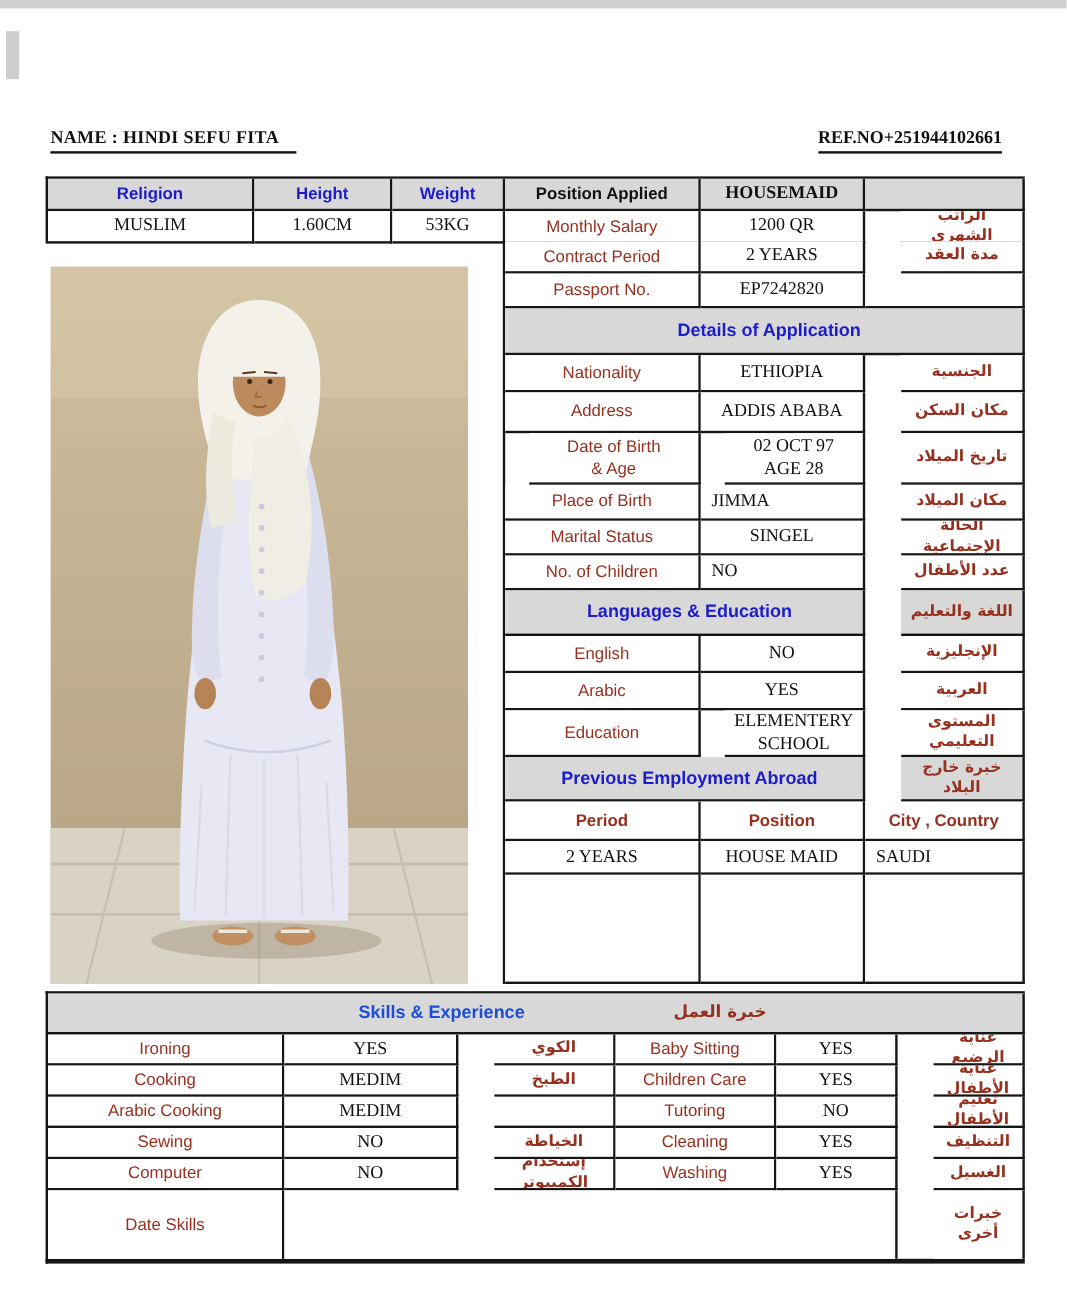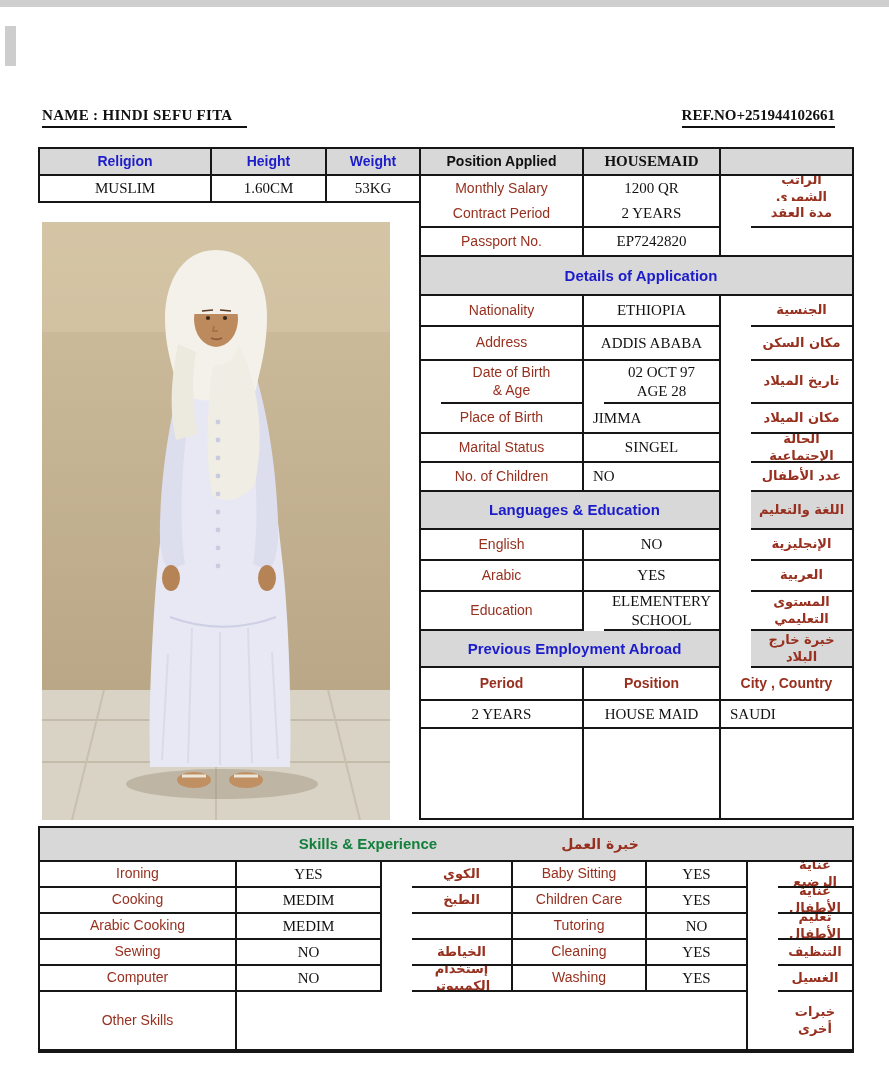--- a/index.html
+++ b/index.html
@@ -43,21 +43,21 @@
   .val-b{color:#111;font:bold 15px/1.25 "Liberation Serif",serif;}
   .ar{color:#97301f;font:bold 13px/1.3 "DejaVu Sans",sans-serif;direction:rtl;margin-left:30px;}
   .title{color:#1c1ccb;font:bold 15px/1.2 "Liberation Sans",sans-serif;padding-left:12px;}
   .pre{white-space:pre-line;margin-left:20px;}
   .span3{grid-column:1/-1;}
   .span2{grid-column:1/3;}
   .span6{grid-column:1/-1;position:relative;}
   .mid-span{grid-column:2/6;}
 
   .skills-title{position:absolute;left:328px;top:50%;transform:translate(-50%,-50%);
-      color:#15803d;font:bold 15px/1.2 "Liberation Sans",sans-serif;white-space:nowrap;}
+      color:#1d4ed8;font:bold 15px/1.2 "Liberation Sans",sans-serif;white-space:nowrap;}
   .skills-title-ar{position:absolute;left:560px;top:50%;transform:translate(-50%,-50%);
       color:#97301f;font:bold 14px/1.2 "DejaVu Sans",sans-serif;white-space:nowrap;direction:rtl;}
 
   .photo{position:absolute;left:42px;top:222px;width:348px;height:598px;display:block;}
 </style>
 </head>
 <body>
 
 <div class="page">
   <div class="scan-strip-top"></div>
@@ -243,17 +243,17 @@
     <div class="c val">YES</div>
     <div class="c ar">التنظيف</div>
 
     <div class="c maroon">Computer</div>
     <div class="c val">NO</div>
     <div class="c ar">إستخدام الكمبيوتر</div>
     <div class="c maroon">Washing</div>
     <div class="c val">YES</div>
     <div class="c ar">الغسيل</div>
 
-    <div class="c maroon nb">Other  Skills</div>
+    <div class="c maroon nb">Date  Skills</div>
     <div class="c nb mid-span"></div>
     <div class="c ar nb">خبرات أخرى</div>
   </div>
 </div>
 
 </body></html>

